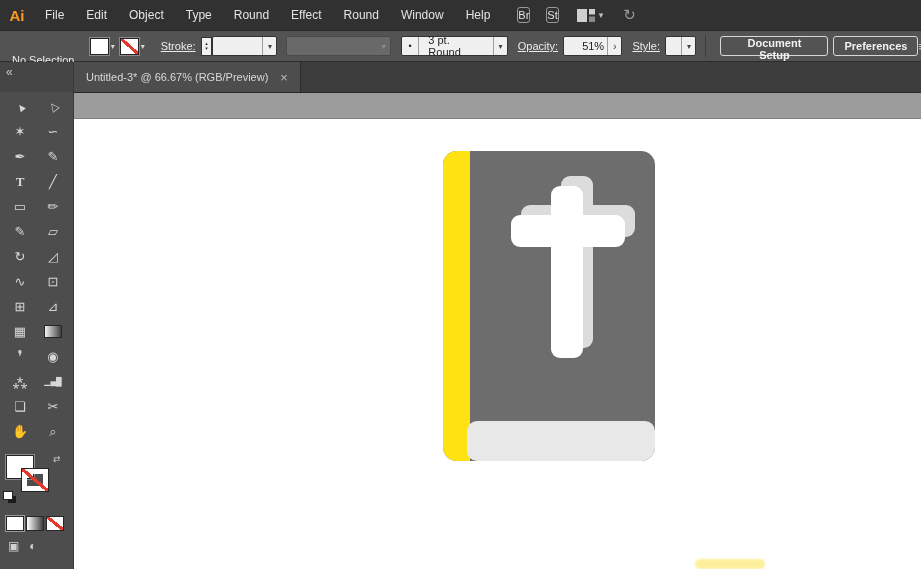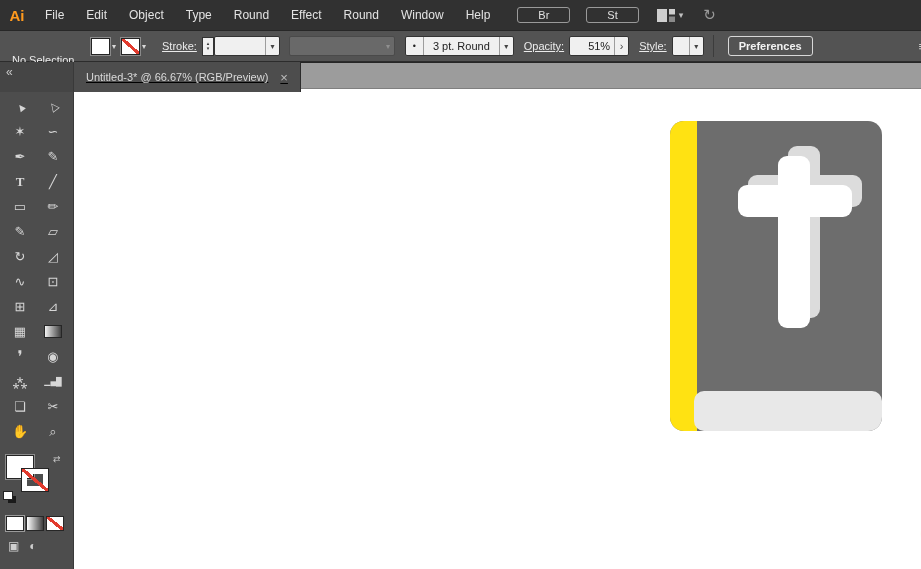--- a/index.html
+++ b/index.html
@@ -4,21 +4,21 @@
 <style>
   * { margin:0; padding:0; box-sizing:border-box; }
   html,body { background:#222; }
   body { font-family:"Liberation Sans", sans-serif; }
   .app { position:relative; width:921px; height:569px; background:#fff; overflow:hidden; user-select:none; }
 
   
   .menubar { height:30px; background:#313131; display:flex; align-items:center; color:#e3e3e3; font-size:12px; }
   .ai-logo { width:34px; height:30px; display:flex; align-items:center; justify-content:center; font-weight:bold; font-size:15px; color:#ff9a1e; }
   .menu-item { padding:15px 11px; height:30px; display:flex; align-items:center; cursor:default; }
-  .mini-btn { border:1px solid #9a9a9a; border-radius:3px; font-size:11px; padding:1px 20px; margin-left:16px; color:#e0e0e0; }
+  .mini-btn { border:1px solid #9a9a9a; border-radius:3px; font-size:11px; padding:1px 0; margin-left:16px; color:#e0e0e0; }
   .workspace-switcher { display:flex; align-items:center; gap:4px; margin-left:18px; }
   .workspace-switcher .chev { font-size:9px; color:#c0c0c0; }
   .sync-icon { margin-left:20px; font-size:15px; color:#9a9a9a; }
 
   
   .controlbar { height:32px; background:#535353; border-top:1px solid #272727; border-bottom:1px solid #2c2c2c; display:flex; align-items:center; color:#ebebeb; font-size:11px; padding:0 0 0 12px; }
   .sel-status { width:80px;margin-top:28px; }
   .combo { display:flex; align-items:center; }
   .swatch-combo { margin-right:6px; gap:3px; }
   .cswatch { width:17px; height:15px; background:#fff; box-shadow:0 0 0 1px #242424, 0 0 0 2px #8a8a8a; position:relative; }
@@ -63,21 +63,21 @@
   .defaults { position:absolute; left:4px; top:38px; width:8px; height:7px; background:#fff; box-shadow:0 0 0 1px #242424, 4px 4px 0 0 #1a1a1a; }
   .cgn-row { display:flex; gap:4px; padding-left:7px; margin-top:9px; }
   .cgn { width:16px; height:13px; box-shadow:0 0 0 1px #262626; position:relative; }
   .cgn.color { background:#fff; box-shadow:0 0 0 1px #262626, 0 0 0 2px #9a9a9a; }
   .cgn.grad { background:linear-gradient(90deg,#fff,#3f3f3f); }
   .cgn.none { background:#fff; }
   .cgn.none::after { content:""; position:absolute; inset:0; background:linear-gradient(to top right, transparent 43%, #e23b2e 43%, #e23b2e 59%, transparent 59%); }
   .mode-row { display:flex; gap:10px; padding-left:8px; margin-top:9px; color:#cfcfcf; font-size:12px; }
 
   
-  .doc-area { flex:1; display:flex; flex-direction:row; min-width:0;text-decoration:underline; }
+  .doc-area { flex:1; display:flex; flex-direction:column; min-width:0; }
   .tabrow { height:30px; background:#3d3d3d; display:flex; align-items:stretch; }
   .tab { background:#4d4d4d; color:#d9d9d9; font-size:11px; display:flex; align-items:center; padding:0 12px; gap:12px; border-right:1px solid #2b2b2b; }
   .tab-close { color:#bdbdbd; font-size:13px; }
   .canvas { position:relative; flex:1; border-top:1px solid #262626; overflow:hidden; }
   .artboard { position:absolute; left:0; right:0; top:26px; bottom:0; box-shadow:0 -1px 0 rgba(0,0,0,0.18); }
 
   
   .bible { position:absolute; left:369px; top:58px; width:212px; height:310px; }
   .part { position:absolute; }
   .cover { inset:0; border-radius:14px; }
@@ -149,20 +149,21 @@
     <span class="link" data-name="opacity-panel-link">Opacity:</span>
     <div class="field opacity" data-name="opacity-combo">
       <span data-name="opacity-value">51%</span>
       <span class="chev" data-name="chevron-right-icon">›</span>
     </div>
     <span class="link" data-name="style-panel-link">Style:</span>
     <div class="field style" data-name="style-combo">
       <span class="chev" data-name="chevron-down-icon">▾</span>
     </div>
     <span class="vsep" data-name="separator"></span>
+    <button class="cbtn" data-name="document-setup-button">Document Setup</button>
     <button class="cbtn" data-name="preferences-button">Preferences</button>
     <span class="panel-menu" data-name="panel-menu-icon">≡</span>
   </div>
 
   <div class="workrow">
 
     <div class="left-panel" data-name="tools-panel">
       <div class="panel-header" data-name="tools-panel-header">
         <span data-name="collapse-panel-button">«</span>
       </div>

